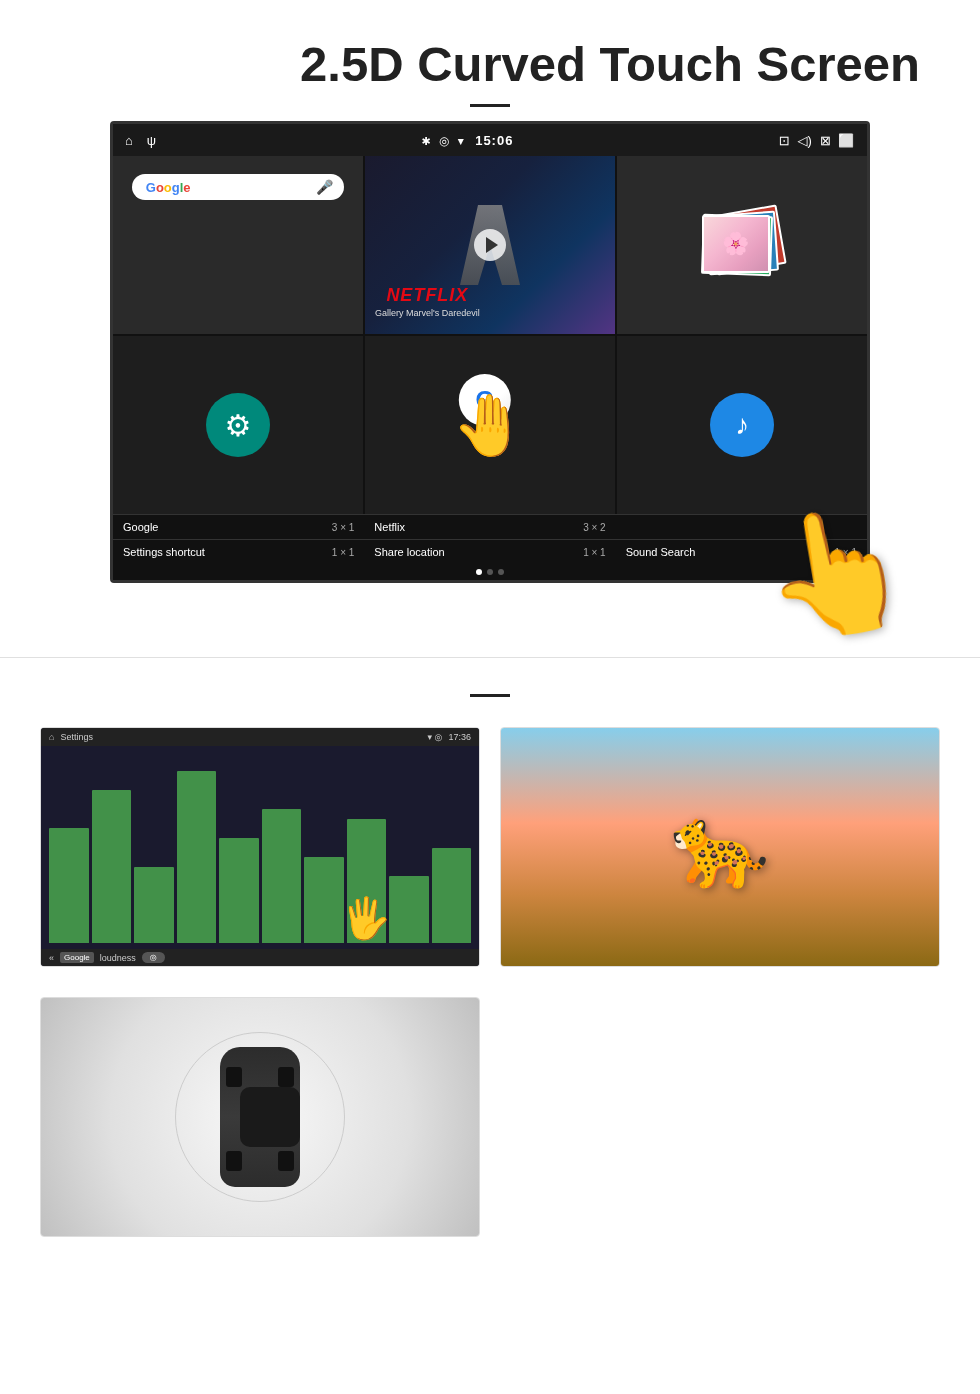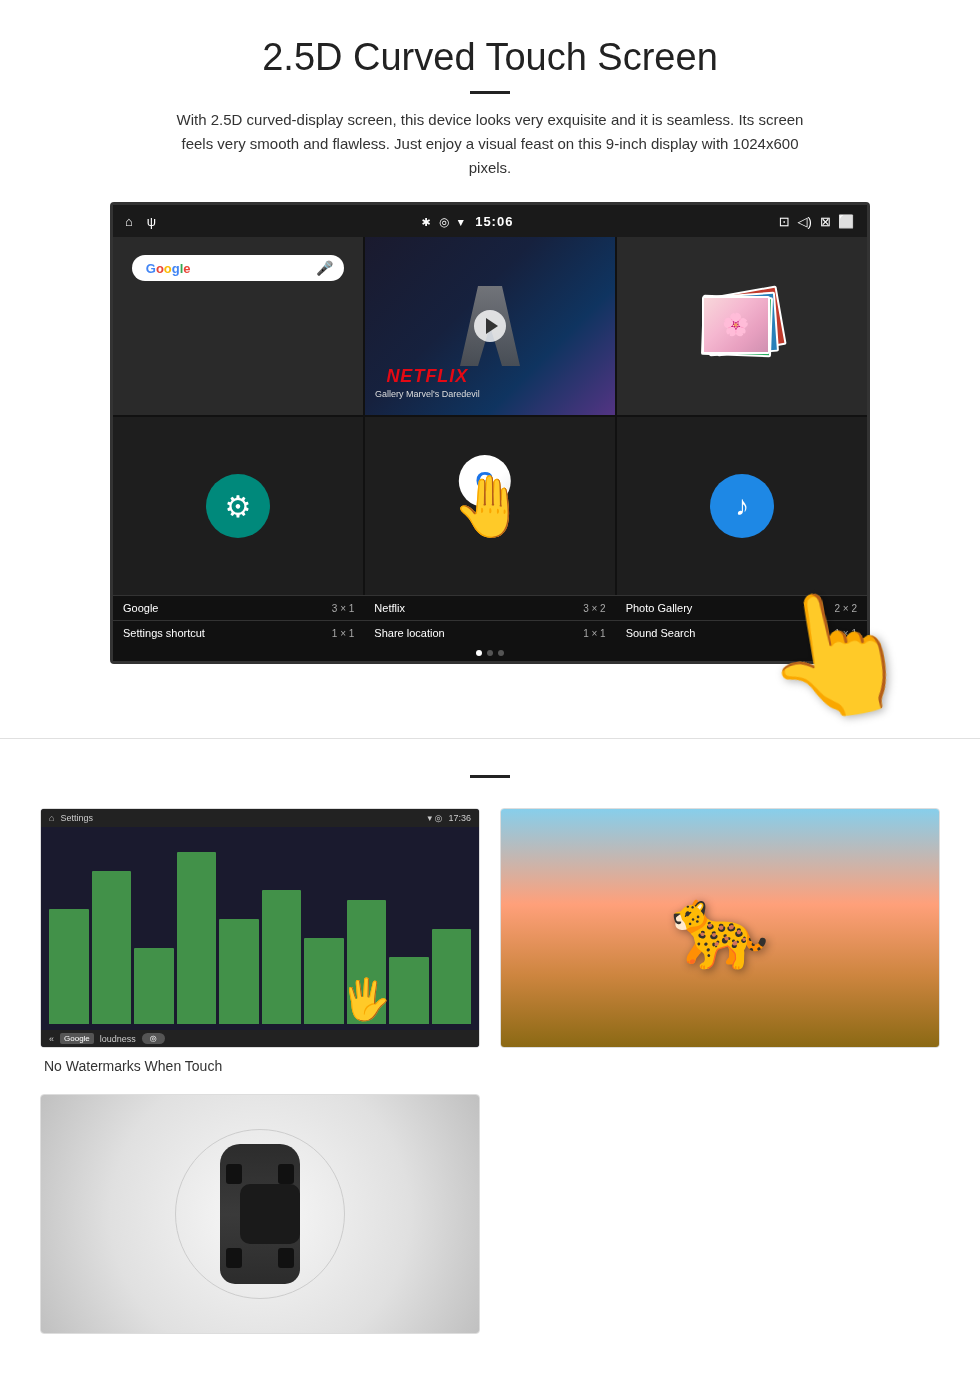--- a/index.html
+++ b/index.html
@@ -10,23 +10,24 @@
       min-height: 1394px;
       color: #222;
     }
 
     
     .section1 {
       padding: 36px 60px 20px;
       text-align: center;
     }
     .section1 h1 {
-      font-size: 38px;
-      font-weight: 400;
+      font-size: 49px;
+      font-weight: 700;
       margin-bottom: 12px;
+      text-align: right;
     }
     .section1 .divider {
       width: 40px;
       height: 3px;
       background: #222;
       margin: 0 auto 14px;
     }
     .section1 p {
       font-size: 15px;
       color: #333;
@@ -544,21 +545,20 @@
     .wheel-fr { right: 6px; top: 20px; }
     .wheel-rl { left: 6px; bottom: 16px; }
     .wheel-rr { right: 6px; bottom: 16px; }
   </style>
 </head>
 <body>
 
 <div class="section1">
   <h1>2.5D Curved Touch Screen</h1>
   <div class="divider"></div>
-  <p>With 2.5D curved-display screen, this device looks very exquisite and it is seamless. Its screen feels very smooth and flawless. Just enjoy a visual feast on this 9-inch display with 1024x600 pixels.</p>
 
   <div class="device-wrapper">
     
 
     <div class="device-screen">
 
       <div class="status-bar">
         <div class="status-bar-left">
           <span class="status-icon">⌂</span>
           <span class="status-icon">ψ</span>
@@ -629,24 +629,20 @@
       </div>
 
       <div class="app-labels-row">
         <div class="app-label-cell">
           <span class="app-label-name">Google</span>
           <span class="app-label-size">3 × 1</span>
         </div>
         <div class="app-label-cell">
           <span class="app-label-name">Netflix</span>
           <span class="app-label-size">3 × 2</span>
-        </div>
-        <div class="app-label-cell">
-          <span class="app-label-name">Photo Gallery</span>
-          <span class="app-label-size">2 × 2</span>
         </div>
       </div>
       <div class="app-labels-row">
         <div class="app-label-cell">
           <span class="app-label-name">Settings shortcut</span>
           <span class="app-label-size">1 × 1</span>
         </div>
         <div class="app-label-cell">
           <span class="app-label-name">Share location</span>
           <span class="app-label-size">1 × 1</span>
@@ -700,21 +696,20 @@
           </div>
           <div class="amp-hand">🖐</div>
           <div class="amp-footer">
             <span>«</span>
             <span class="custom-btn">Google</span>
             <span>loudness</span>
             <span style="background:#555;border-radius:8px;padding:1px 8px;font-size:8px;color:#fff;">◎</span>
           </div>
         </div>
       </div>
-      <div class="feature-caption">No Watermarks When Touch</div>
     </div>
 
     <div class="feature-item">
       <div class="feature-image">
         <div class="cheetah-img">
           <div class="cheetah-emoji">🐆</div>
         </div>
       </div>
 
     </div>

